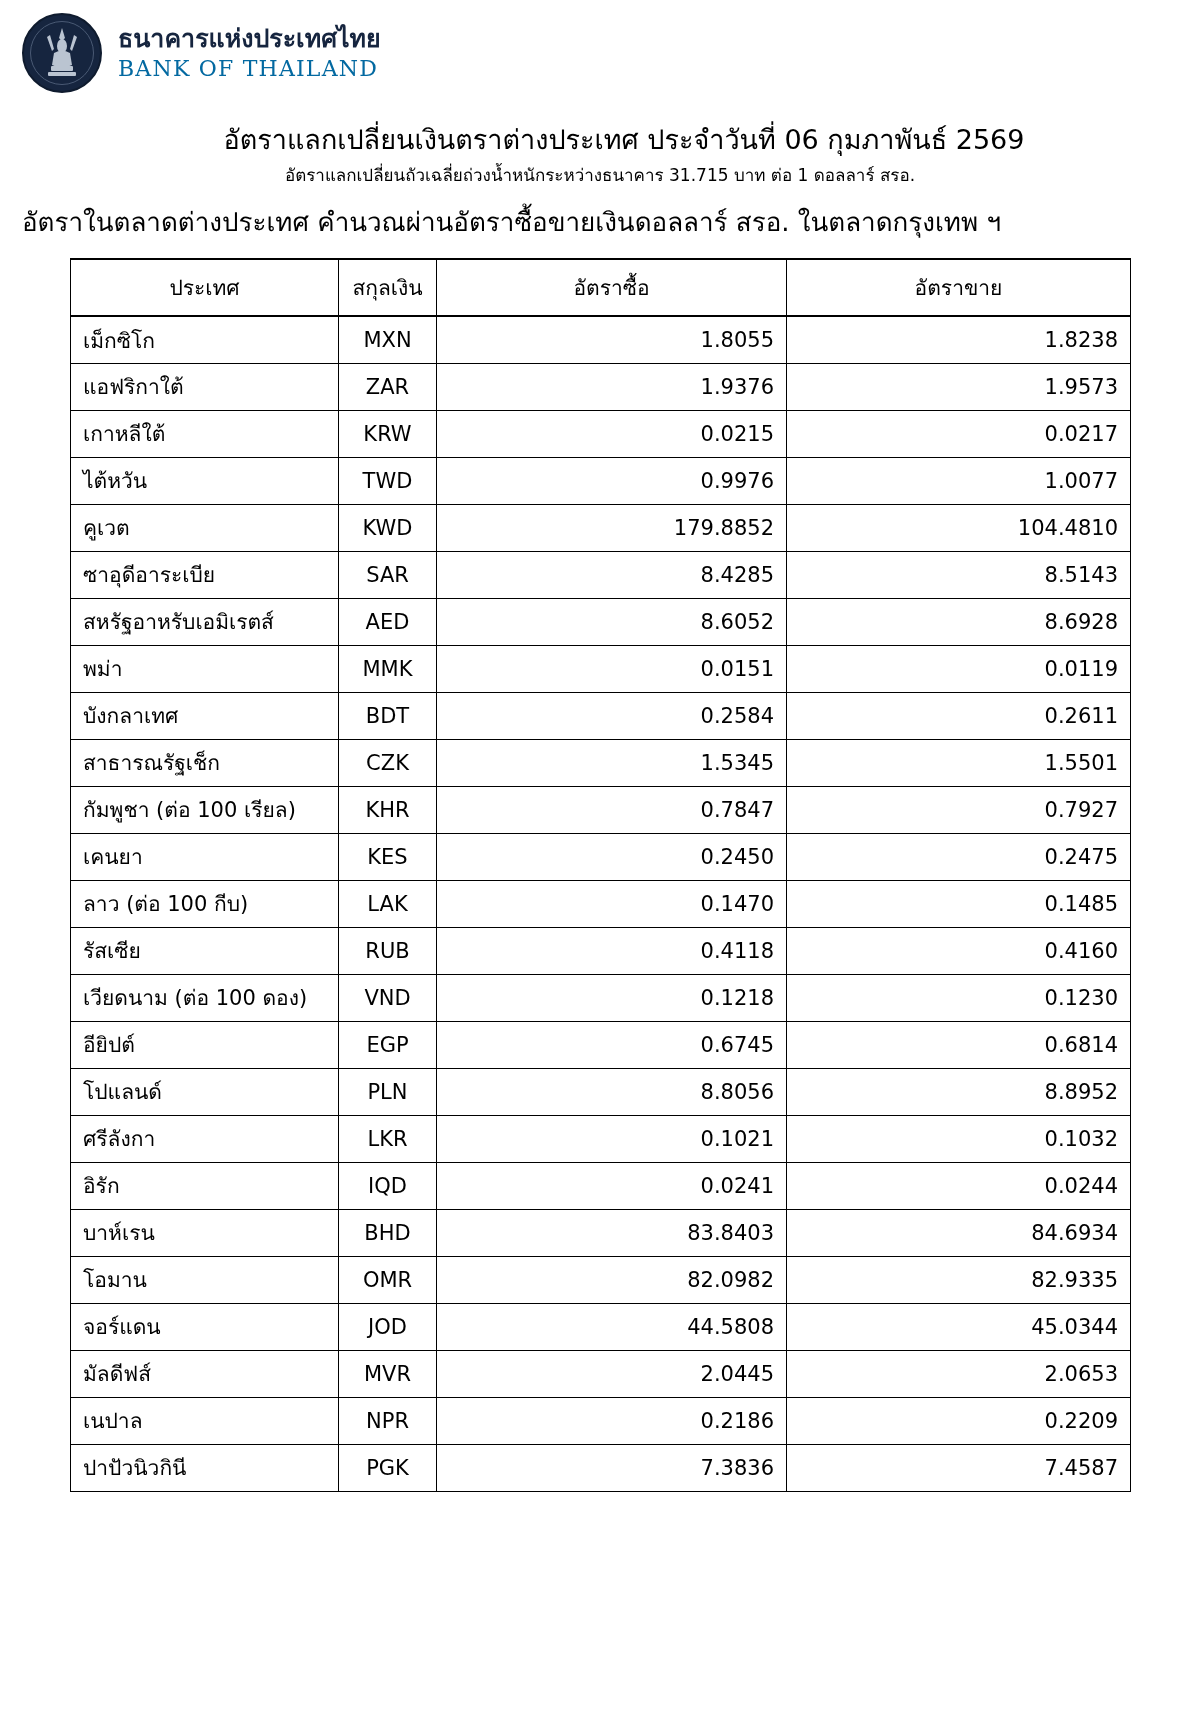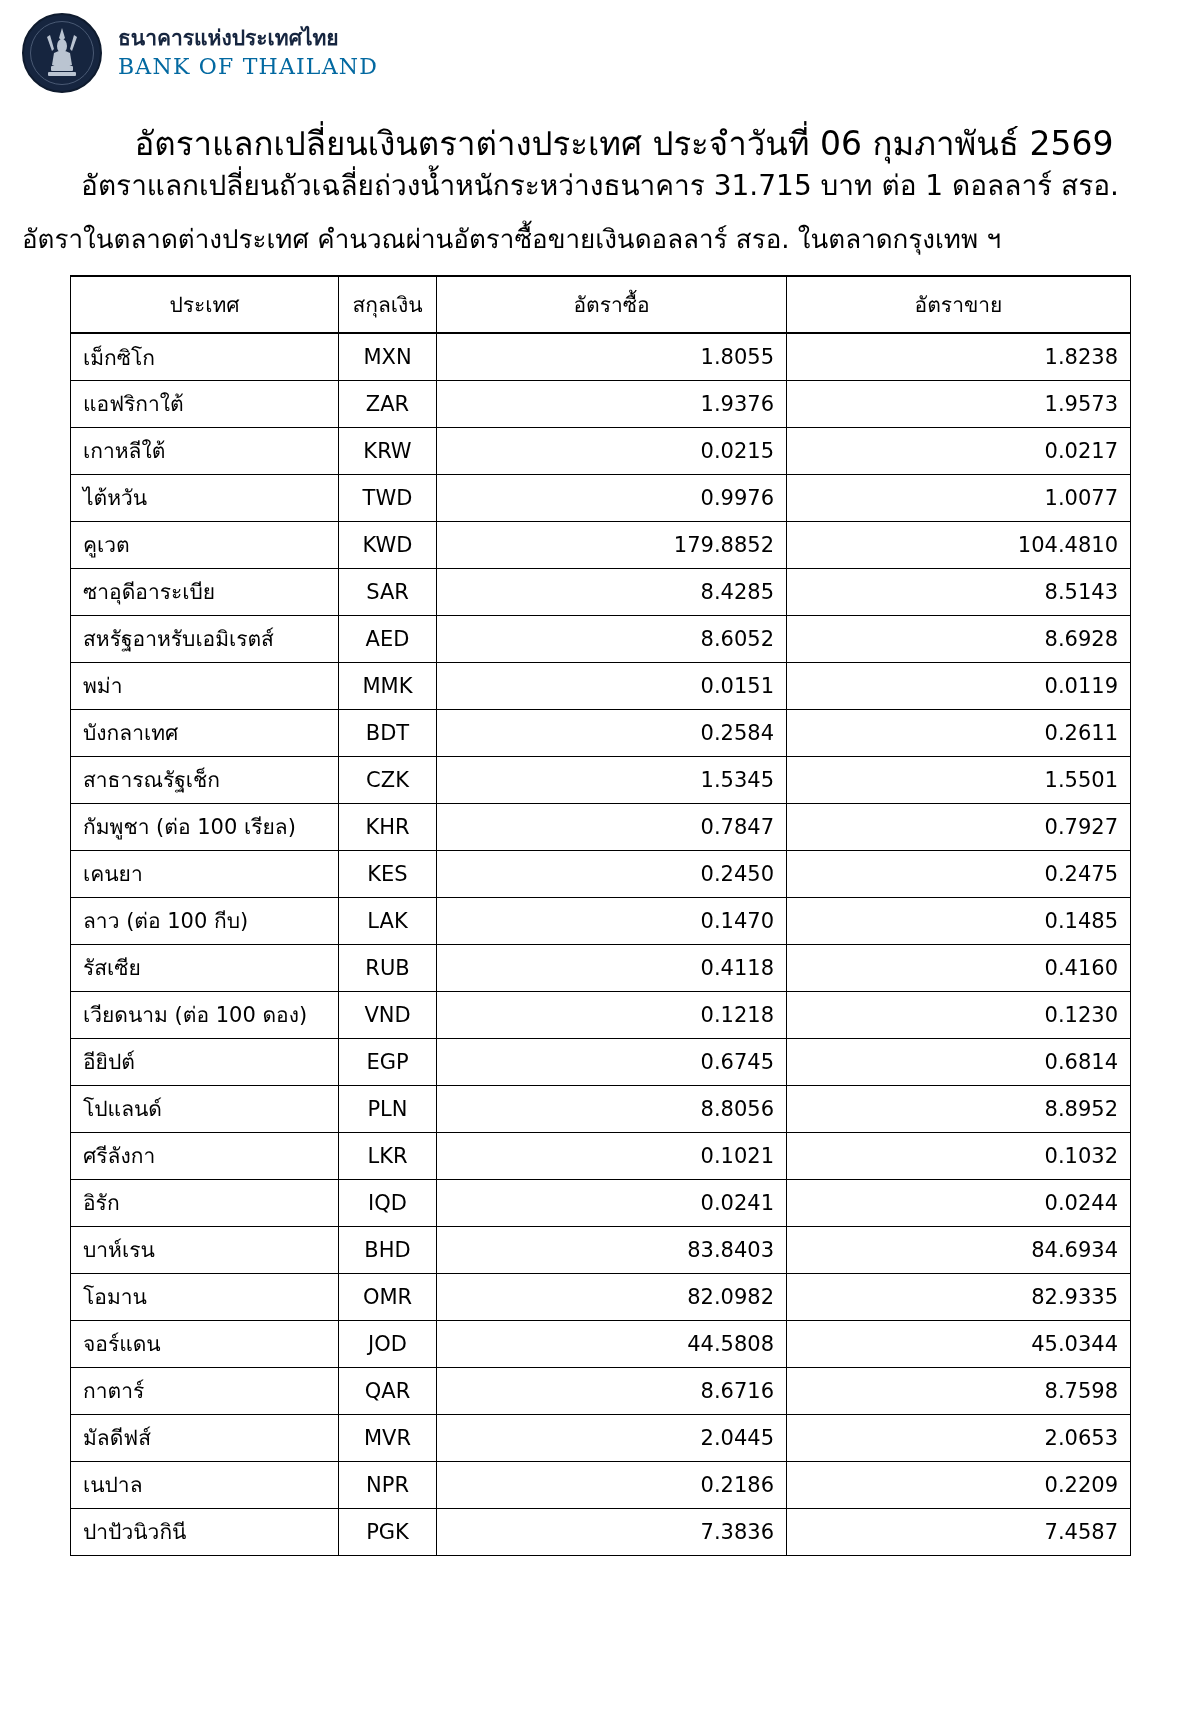--- a/index.html
+++ b/index.html
@@ -45,52 +45,53 @@
     border-radius: 50%;
     border: 1px solid #4a5a74;
   }
   .logo-seal svg { position: absolute; left: 0; top: 0; }
 
   .logo-text {
     margin-left: 16px;
     line-height: 1;
   }
   .logo-text .th {
-    font-size: 21px;
+    font-size: 25px;
     font-weight: bold;
     color: #16253f;
     letter-spacing: 0px;
     white-space: nowrap;
   }
   .logo-text .en {
     font-size: 22px;
     font-family: "DejaVu Serif", "Liberation Serif", serif;
     color: #0369a1;
     letter-spacing: 1.2px;
     margin-top: 7px;
     white-space: nowrap;
   }
 
   
   .titles {
     margin-top: 30px;
     text-align: center;
   }
   .title-main {
-    font-size: 33px;
+    font-size: 27px;
     color: #000;
     white-space: nowrap;
     line-height: 1.35;
     padding-left: 48px;
   }
   .title-sub {
-    font-size: 28px;
+    font-size: 17px;
     color: #000;
     white-space: nowrap;
     line-height: 1.35;
+    margin-top: 6px;
   }
   .title-note {
     font-size: 26px;
     color: #000;
     text-align: left;
     margin: 14px 0 0 22px;
     white-space: nowrap;
   }
 
   
@@ -303,26 +304,20 @@
           <td class="buy">82.0982</td>
           <td class="sell">82.9335</td>
         </tr>
         <tr>
           <td class="country">จอร์แดน</td>
           <td class="code">JOD</td>
           <td class="buy">44.5808</td>
           <td class="sell">45.0344</td>
         </tr>
         <tr>
-          <td class="country">กาตาร์</td>
-          <td class="code">QAR</td>
-          <td class="buy">8.6716</td>
-          <td class="sell">8.7598</td>
-        </tr>
-        <tr>
           <td class="country">มัลดีฟส์</td>
           <td class="code">MVR</td>
           <td class="buy">2.0445</td>
           <td class="sell">2.0653</td>
         </tr>
         <tr>
           <td class="country">เนปาล</td>
           <td class="code">NPR</td>
           <td class="buy">0.2186</td>
           <td class="sell">0.2209</td>

